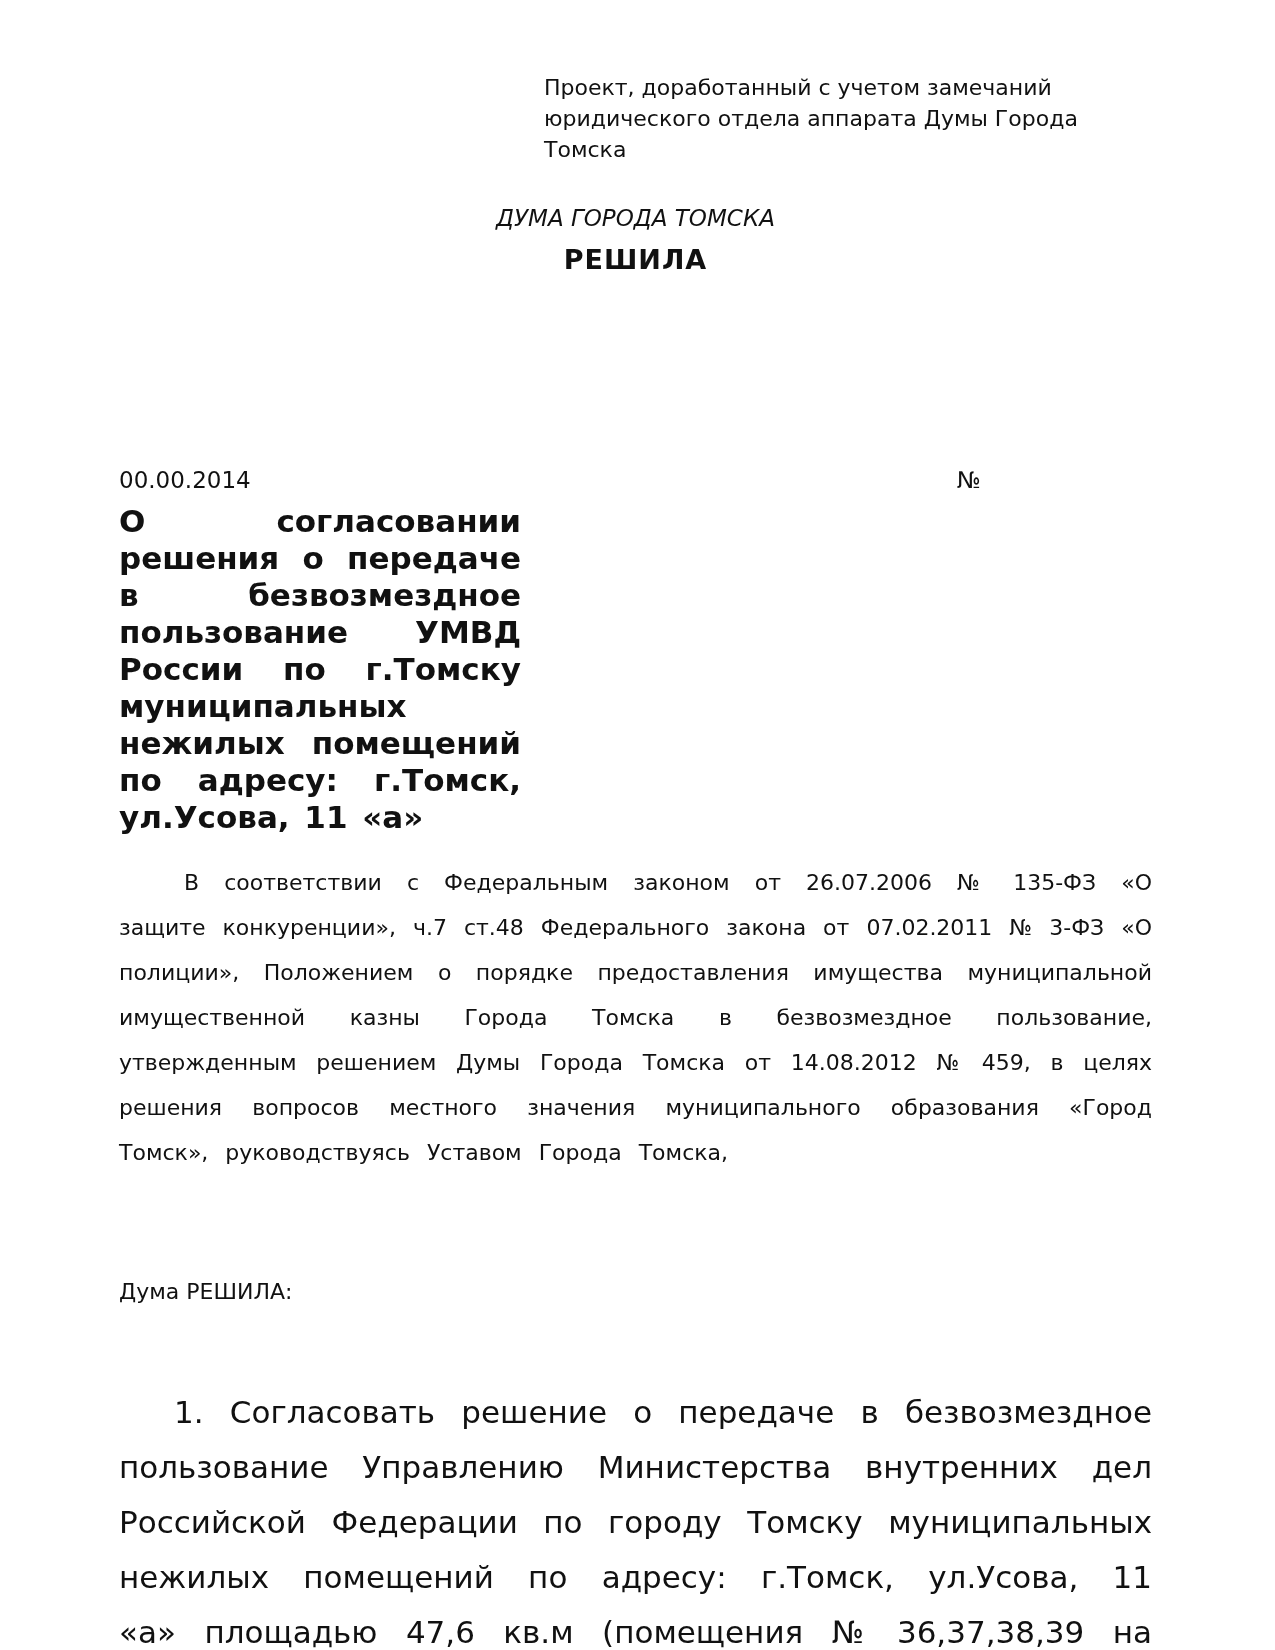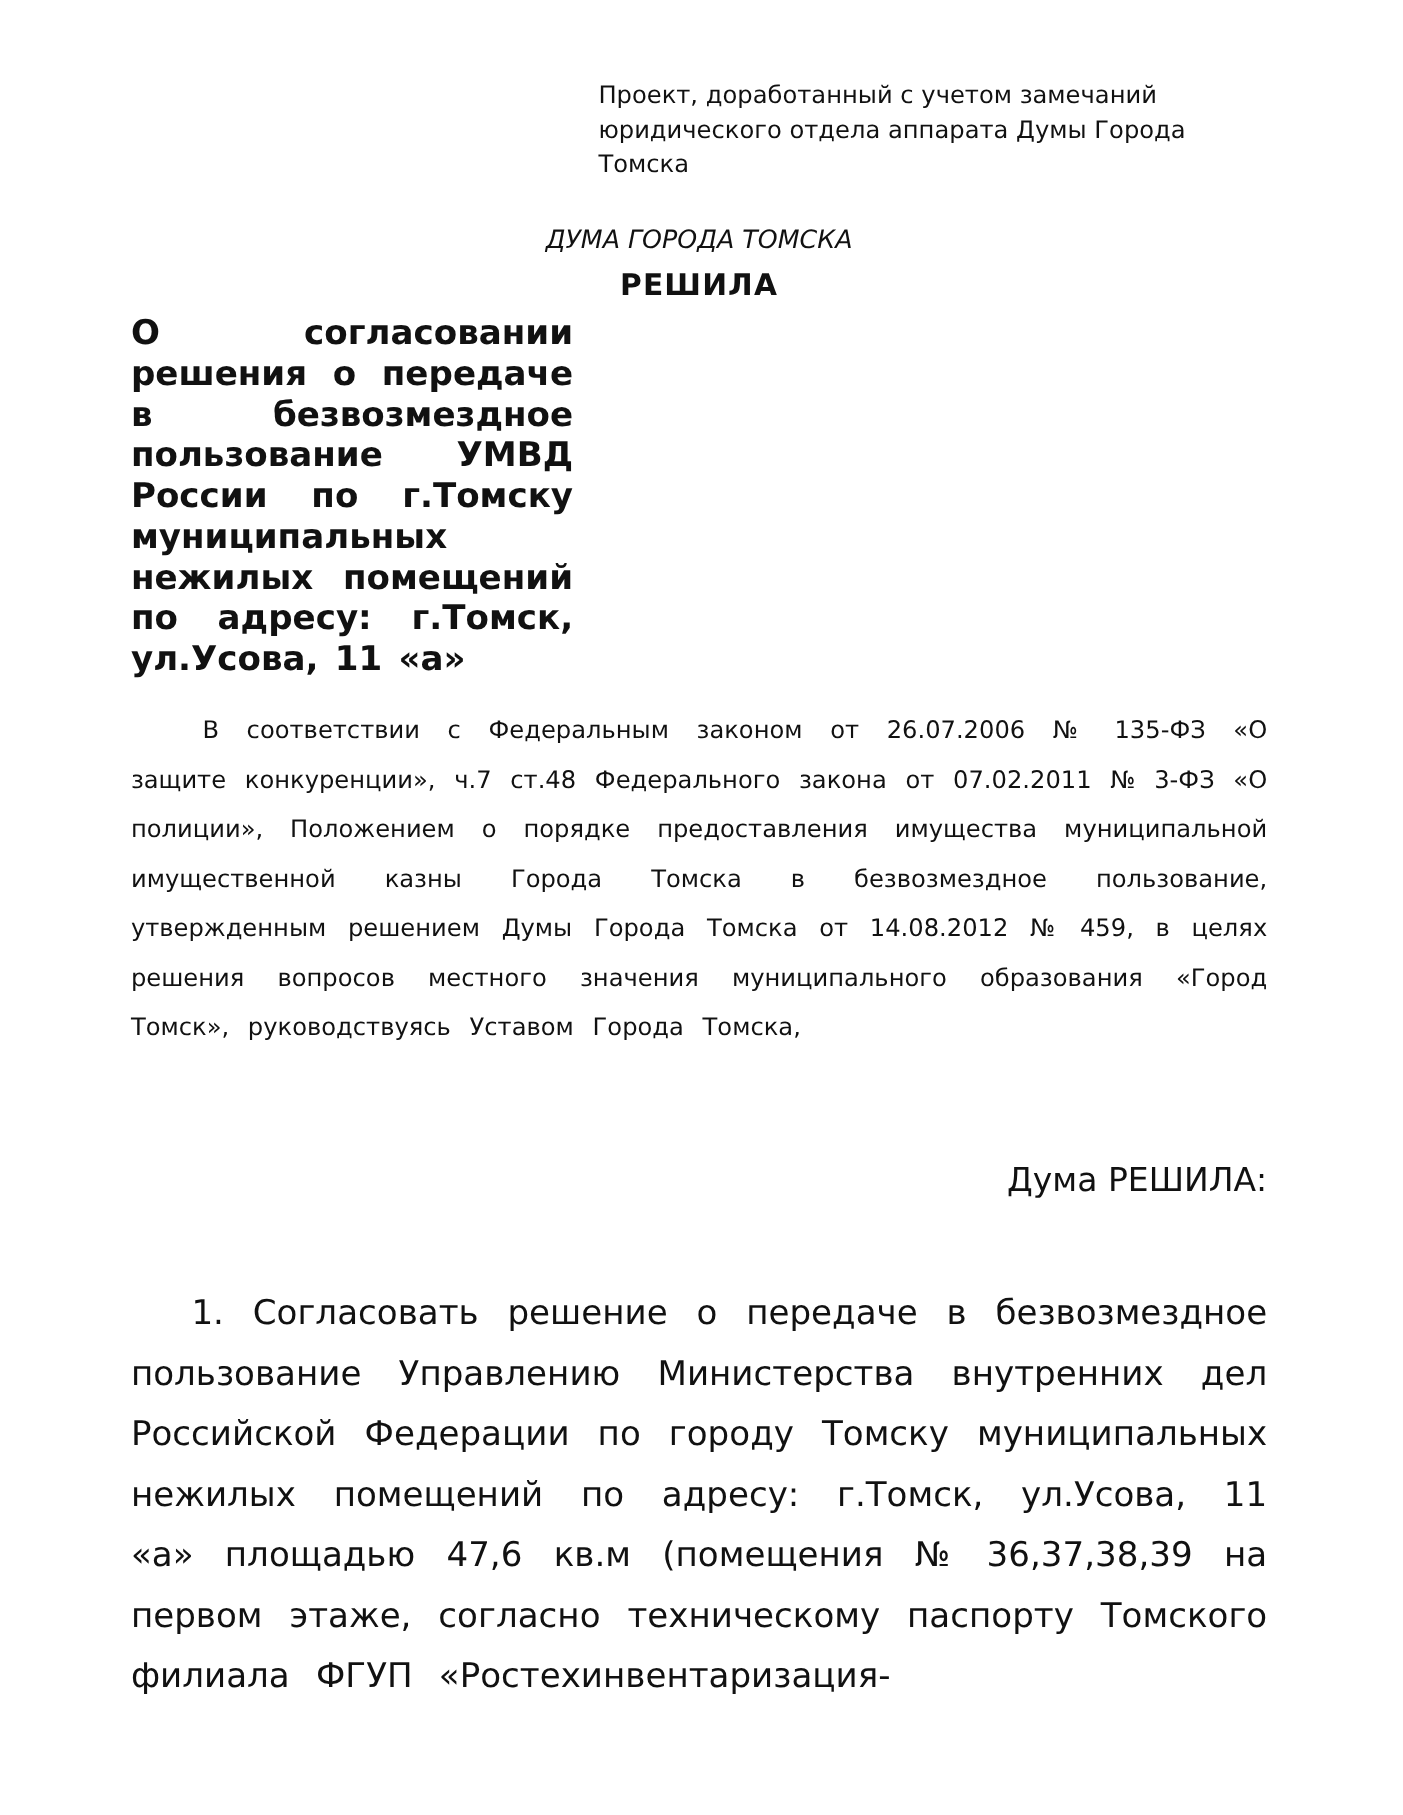--- a/index.html
+++ b/index.html
@@ -81,22 +81,22 @@
       line-height: 45px;
       text-align: justify;
       text-align-last: left;
       text-indent: 65px;
       word-spacing: 10px;
     }
 
     
     .resolved-heading {
       margin-top: 102px;
-      text-align: right;
-      font-size: 30px;
+      text-align: left;
+      font-size: 22px;
       line-height: 30px;
     }
 
     
     .resolution-item {
       margin-top: 78px;
       font-size: 31px;
       line-height: 55px;
       text-align: justify;
       text-align-last: left;
@@ -111,20 +111,24 @@
 
   <div class="draft-note">
     <div>Проект, доработанный с учетом замечаний</div>
     <div>юридического отдела аппарата Думы Города Томска</div>
   </div>
 
   <div class="org-title">ДУМА ГОРОДА ТОМСКА</div>
 
   <div class="doc-type">РЕШИЛА</div>
 
+  <div class="date-row">
+    <span class="doc-date">00.00.2014</span>
+    <span class="doc-number">№</span>
+  </div>
 
   <div class="subject">О согласовании решения о передаче в безвозмездное пользование УМВД России по г.Томску муниципальных нежилых помещений по адресу: г.Томск, ул.Усова, 11 «а»</div>
 
   <p class="preamble">В соответствии с Федеральным законом от 26.07.2006 № 135-ФЗ «О защите конкуренции», ч.7 ст.48 Федерального закона от 07.02.2011 № 3-ФЗ «О полиции», Положением о порядке предоставления имущества муниципальной имущественной казны Города Томска в безвозмездное пользование, утвержденным решением Думы Города Томска от 14.08.2012 № 459, в целях решения вопросов местного значения муниципального образования «Город Томск», руководствуясь Уставом Города Томска,</p>
 
   <div class="resolved-heading">Дума РЕШИЛА:</div>
 
   <p class="resolution-item">1. Согласовать решение о передаче в безвозмездное пользование Управлению Министерства внутренних дел Российской Федерации по городу Томску муниципальных нежилых помещений по адресу: г.Томск, ул.Усова, 11 «а» площадью 47,6 кв.м (помещения № 36,37,38,39 на первом этаже, согласно техническому паспорту Томского филиала ФГУП «Ростехинвентаризация-</p>
 
 </div>

